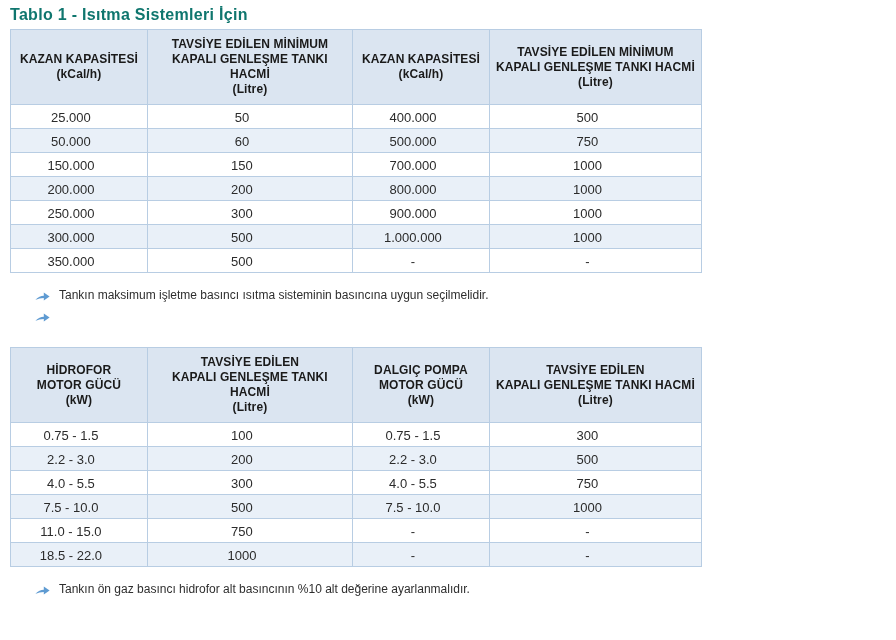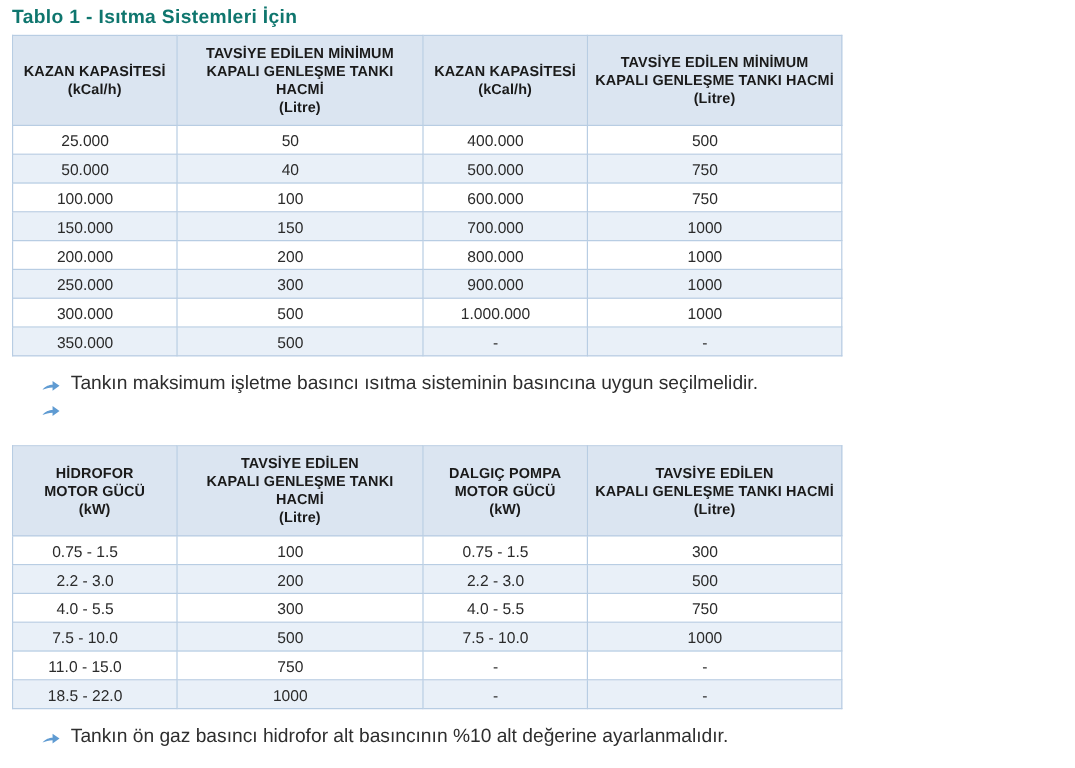--- a/index.html
+++ b/index.html
@@ -51,21 +51,21 @@
   .data-table tbody tr:nth-child(even) td { background: #e9f0f8; }
   .notes {
     list-style: none;
     margin: 14px 0 0 25px;
     padding: 0;
   }
   .note {
     display: flex;
     align-items: flex-start;
     gap: 9px;
-    font-size: 16px;
+    font-size: 12px;
     color: #2e2e2e;
     line-height: 17px;
     margin: 1px 0;
   }
   .note .bullet { flex: 0 0 auto; margin-top: 3px; }
   .section-2 { margin-top: 19px; }
 </style>
 </head>
 <body>
 
@@ -97,28 +97,22 @@
       </thead>
       <tbody>
           <tr>
             <td>25.000</td>
             <td>50</td>
             <td>400.000</td>
             <td>500</td>
           </tr>
           <tr>
             <td>50.000</td>
-            <td>40</td>
+            <td>60</td>
             <td>500.000</td>
-            <td>750</td>
-          </tr>
-          <tr>
-            <td>100.000</td>
-            <td>100</td>
-            <td>600.000</td>
             <td>750</td>
           </tr>
           <tr>
             <td>150.000</td>
             <td>150</td>
             <td>700.000</td>
             <td>1000</td>
           </tr>
           <tr>
             <td>200.000</td>

